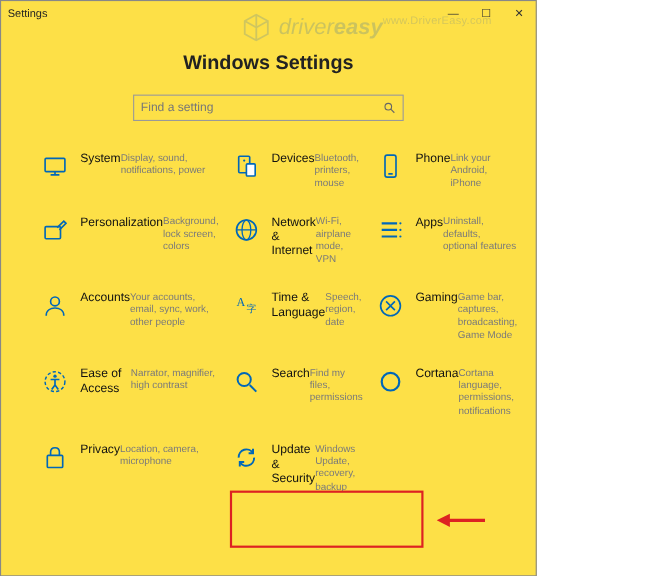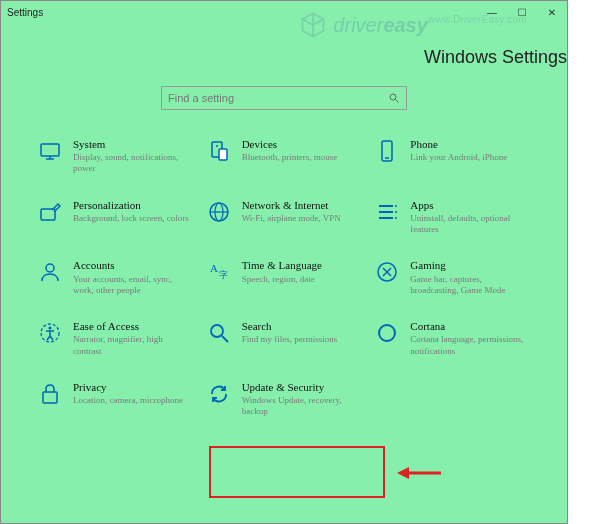--- a/index.html
+++ b/index.html
@@ -5,24 +5,24 @@
   * { box-sizing: border-box; margin: 0; padding: 0; }
   body {
     font-family: "Segoe UI", Tahoma, sans-serif;
     background: #fff;
     width: 600px;
     height: 524px;
     overflow: hidden;
     position: relative;
   }
   .window {
-    width: 568px;
+    width: 488px;
     height: 524px;
     border: 1px solid #888;
-    background: #86efac;
+    background: #fde047;
     position: relative;
   }
   .titlebar {
     height: 22px;
     display: flex;
     align-items: center;
     justify-content: space-between;
     padding: 0 0 0 6px;
     font-size: 10px;
     color: #222;
@@ -60,23 +60,23 @@
     color: #3b6fa0;
     font-weight: 300;
   }
   .watermark .line1 .bold { font-weight: 600; }
   .watermark .line2 {
     font-size: 10px;
     color: #5a7a95;
     letter-spacing: 0.3px;
   }
   .page-title {
-    text-align: right;
+    text-align: center;
     font-size: 18px;
-    font-weight: 400;
+    font-weight: 700;
     color: #222;
     margin-top: 24px;
     margin-bottom: 18px;
   }
   .search-wrap {
     display: flex;
     justify-content: center;
     margin-bottom: 26px;
   }
   .search {
@@ -108,23 +108,22 @@
   .item .icon {
     width: 26px;
     height: 26px;
     flex-shrink: 0;
     display:flex;
     align-items:center;
     justify-content:center;
   }
   .item .txt {
     display: flex;
-    flex-direction: column;
+    flex-direction: row;
     min-width: 0;
-    font-family: Liberation Serif, serif;
   }
   .item .title {
     font-size: 11px;
     color: #111;
     line-height: 1.2;
     margin-bottom: 1px;
   }
   .item .desc {
     font-size: 9px;
     color: #7a7a7a;

